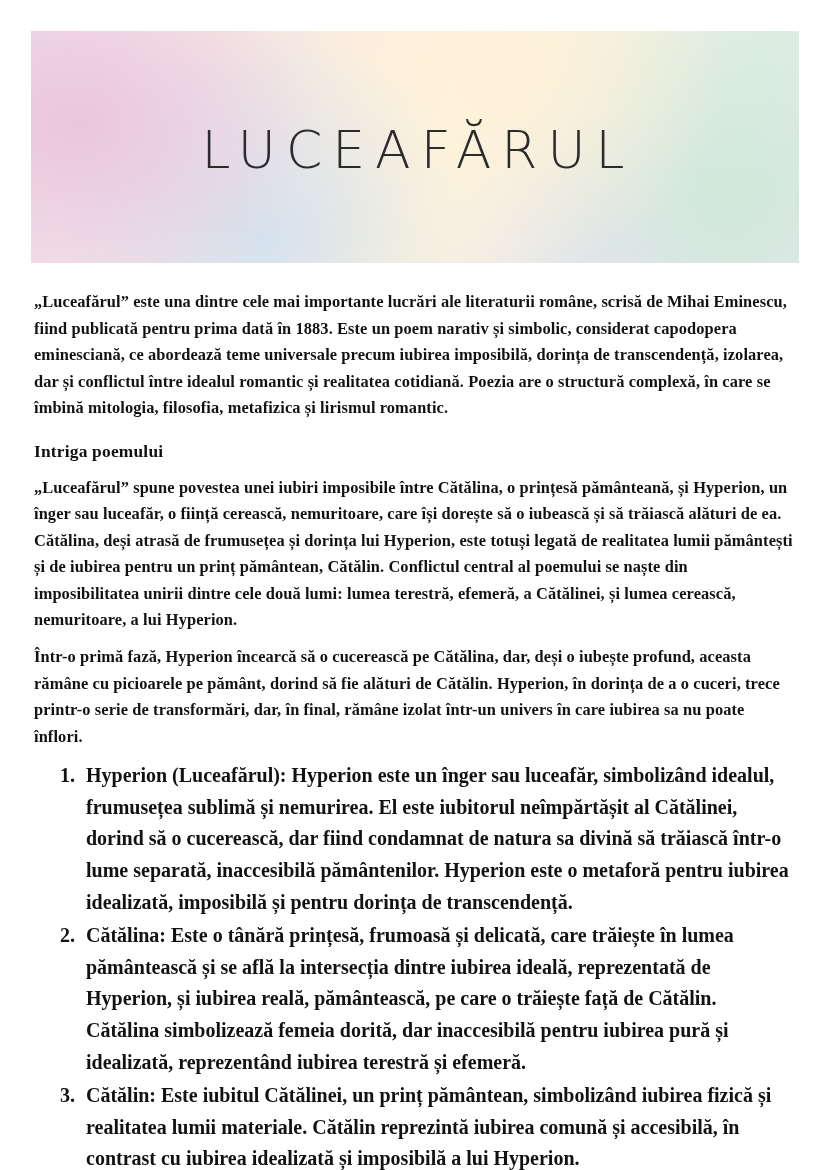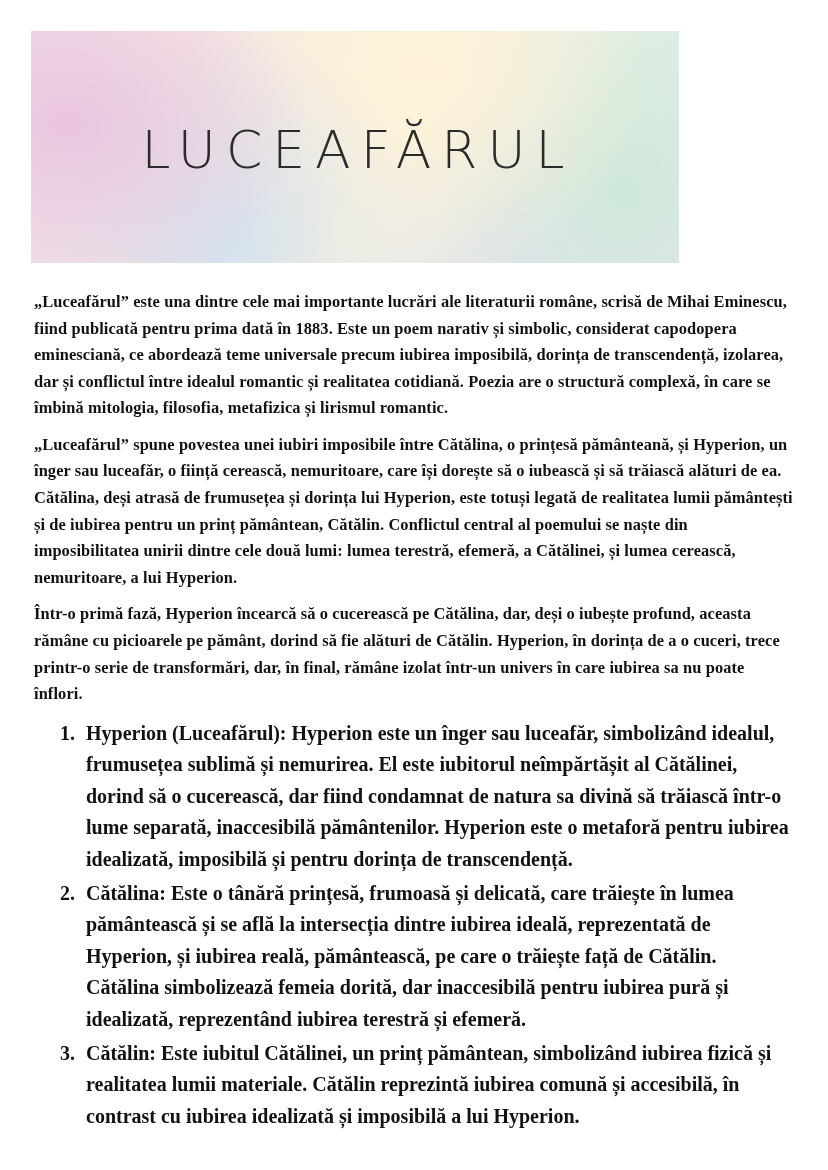--- a/index.html
+++ b/index.html
@@ -20,21 +20,21 @@
     height: 1170px;
     background: #ffffff;
     box-sizing: border-box;
   }
 
   
   .hero {
     position: absolute;
     left: 31px;
     top: 31px;
-    width: 648px;
+    width: 768px;
     height: 232px;
     background:
       radial-gradient(ellipse 340px 260px at 6% 40%, rgba(233,196,222,0.95) 0%, rgba(233,196,222,0) 70%),
       radial-gradient(ellipse 300px 300px at 30% 90%, rgba(206,224,240,0.85) 0%, rgba(206,224,240,0) 70%),
       radial-gradient(ellipse 300px 280px at 62% 18%, rgba(255,241,216,0.95) 0%, rgba(255,241,216,0) 72%),
       radial-gradient(ellipse 330px 320px at 92% 70%, rgba(205,232,216,0.9) 0%, rgba(205,232,216,0) 72%),
       radial-gradient(ellipse 260px 220px at 78% 98%, rgba(231,225,243,0.9) 0%, rgba(231,225,243,0) 75%),
       linear-gradient(110deg, #f3dce9 0%, #f6e7e2 28%, #fdf3dd 52%, #eef0e4 72%, #e2efe6 88%, #efe6f2 100%);
     display: flex;
     align-items: center;
@@ -101,20 +101,21 @@
 <div class="page">
 
   <div class="hero">
     <div class="hero-title">LUCEAFĂRUL</div>
   </div>
 
   <div class="content">
 
     <p class="para">„Luceafărul” este una dintre cele mai importante lucrări ale literaturii române, scrisă de Mihai Eminescu, fiind publicată pentru prima dată în 1883. Este un poem narativ și simbolic, considerat capodopera eminesciană, ce abordează teme universale precum iubirea imposibilă, dorința de transcendență, izolarea, dar și conflictul între idealul romantic și realitatea cotidiană. Poezia are o structură complexă, în care se îmbină mitologia, filosofia, metafizica și lirismul romantic.</p>
 
+    <h2 class="heading">Intriga poemului</h2>
 
     <p class="para">„Luceafărul” spune povestea unei iubiri imposibile între Cătălina, o prințesă pământeană, și Hyperion, un înger sau luceafăr, o ființă cerească, nemuritoare, care își dorește să o iubească și să trăiască alături de ea. Cătălina, deși atrasă de frumusețea și dorința lui Hyperion, este totuși legată de realitatea lumii pământești și de iubirea pentru un prinț pământean, Cătălin. Conflictul central al poemului se naște din imposibilitatea unirii dintre cele două lumi: lumea terestră, efemeră, a Cătălinei, și lumea cerească, nemuritoare, a lui Hyperion.</p>
 
     <p class="para">Într-o primă fază, Hyperion încearcă să o cucerească pe Cătălina, dar, deși o iubește profund, aceasta rămâne cu picioarele pe pământ, dorind să fie alături de Cătălin. Hyperion, în dorința de a o cuceri, trece printr-o serie de transformări, dar, în final, rămâne izolat într-un univers în care iubirea sa nu poate înflori.</p>
 
 
     <ol class="list">
       <li>Hyperion (Luceafărul): Hyperion este un înger sau luceafăr, simbolizând idealul, frumusețea sublimă și nemurirea. El este iubitorul neîmpărtășit al Cătălinei, dorind să o cucerească, dar fiind condamnat de natura sa divină să trăiască într-o lume separată, inaccesibilă pământenilor. Hyperion este o metaforă pentru iubirea idealizată, imposibilă și pentru dorința de transcendență.</li>
       <li>Cătălina: Este o tânără prințesă, frumoasă și delicată, care trăiește în lumea pământească și se află la intersecția dintre iubirea ideală, reprezentată de Hyperion, și iubirea reală, pământească, pe care o trăiește față de Cătălin. Cătălina simbolizează femeia dorită, dar inaccesibilă pentru iubirea pură și idealizată, reprezentând iubirea terestră și efemeră.</li>
       <li>Cătălin: Este iubitul Cătălinei, un prinț pământean, simbolizând iubirea fizică și realitatea lumii materiale. Cătălin reprezintă iubirea comună și accesibilă, în contrast cu iubirea idealizată și imposibilă a lui Hyperion.</li>

